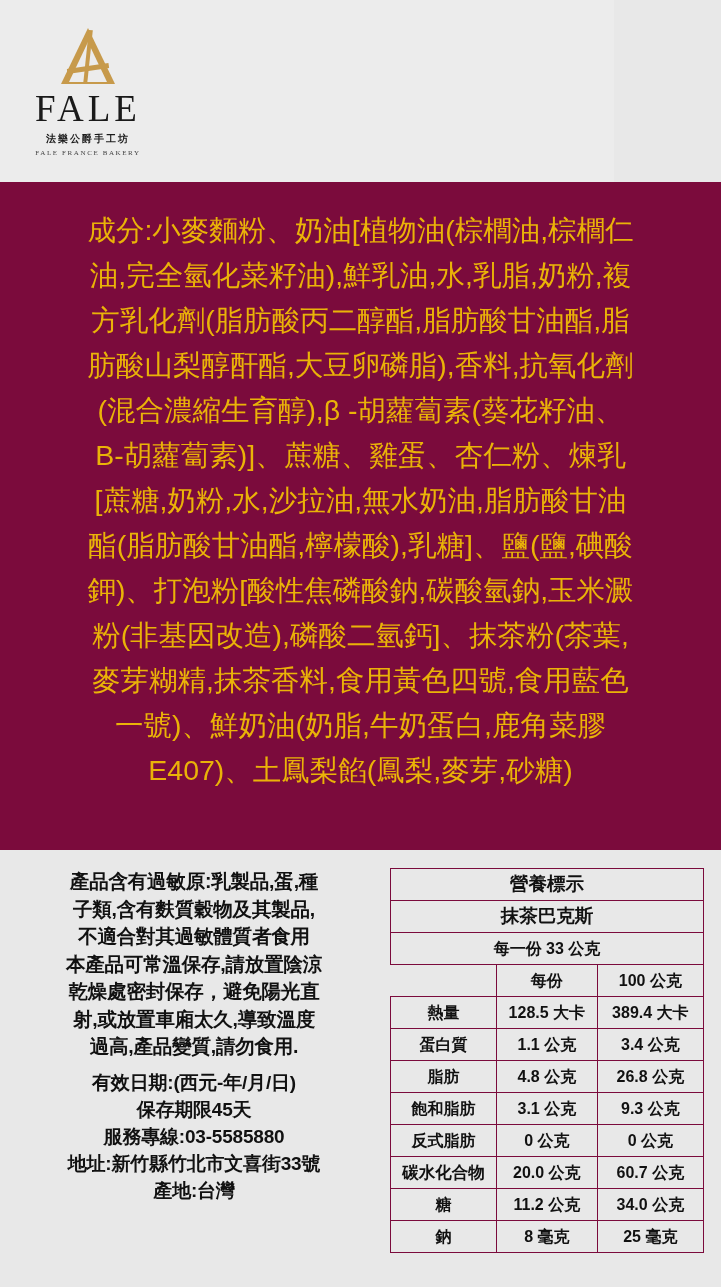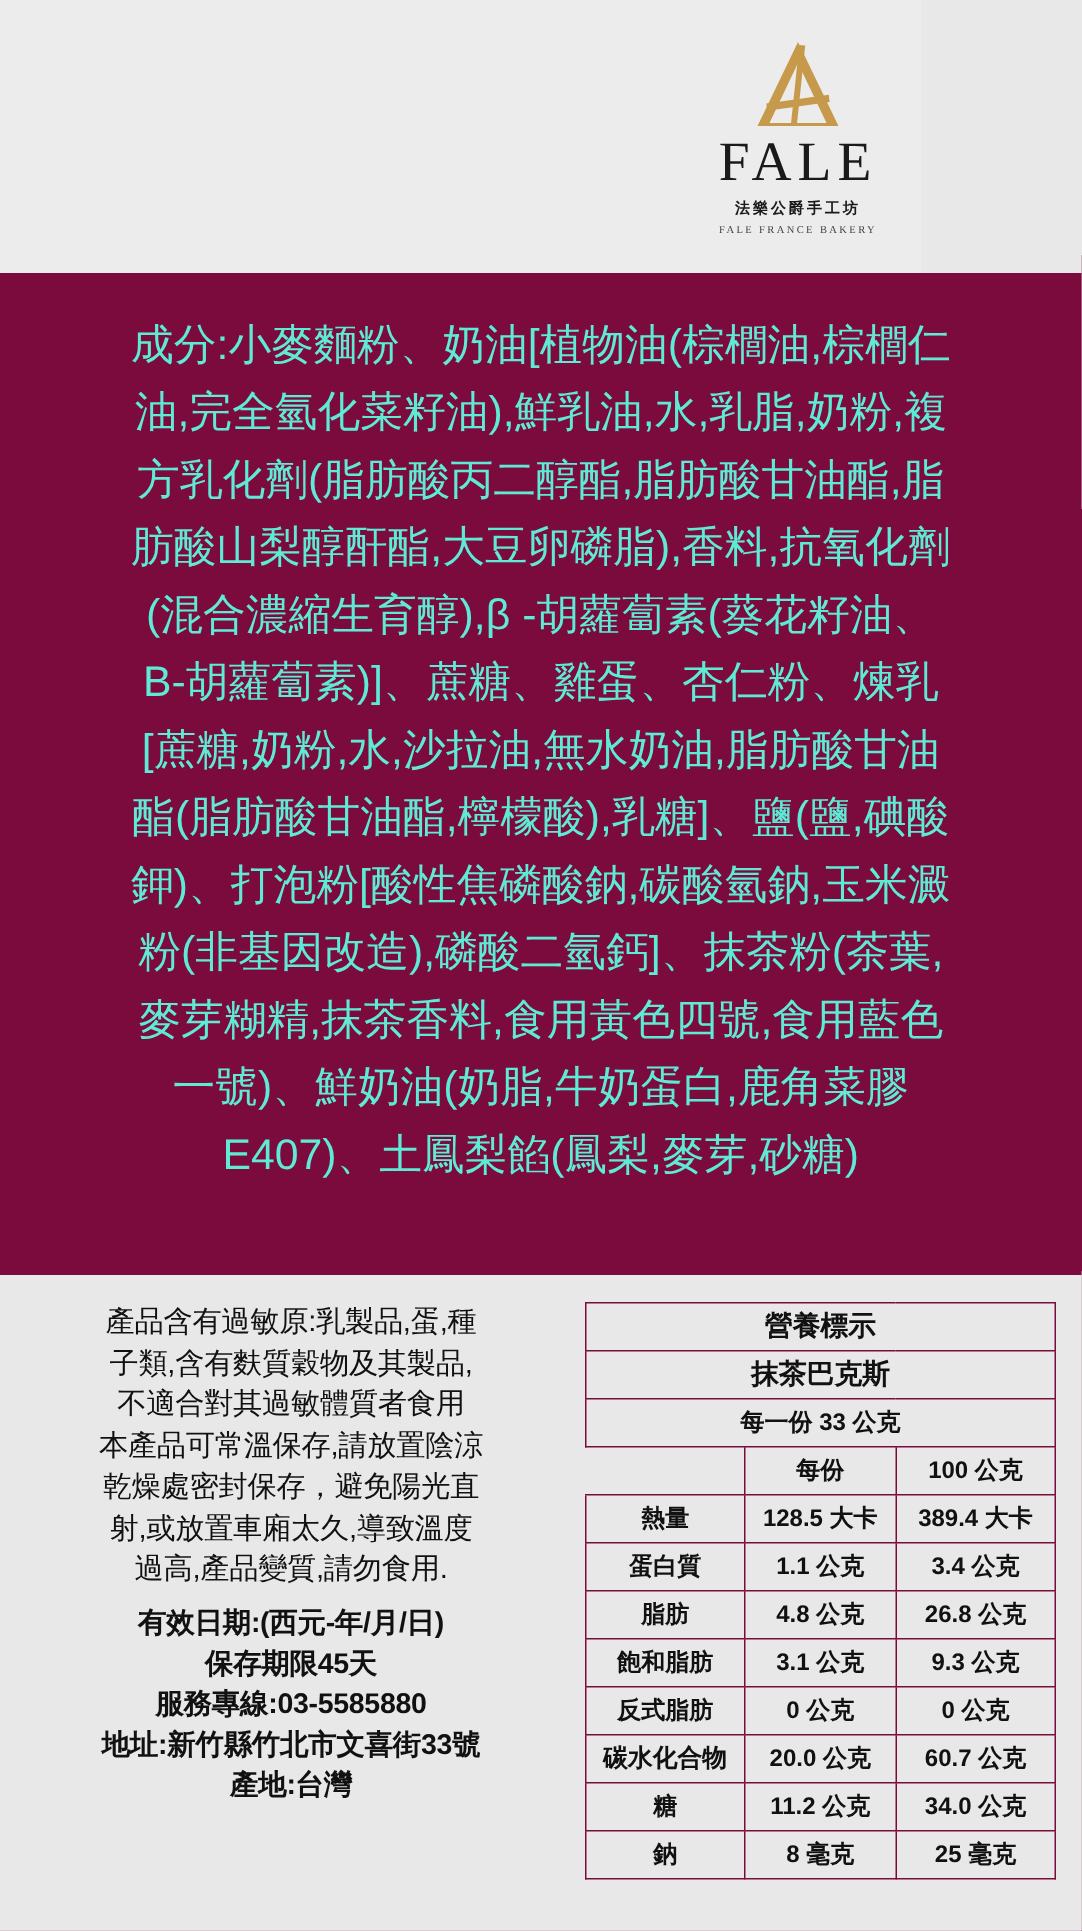--- a/index.html
+++ b/index.html
@@ -22,21 +22,20 @@
 
   
   .header {
     position: absolute;
     left: 0; top: 0;
     width: 614px;
     height: 182px;
     background: #ececec;
     display: flex;
     align-items: center;
-    justify-content: flex-end;
   }
   .logo-wrap {
     width: 170px;
     height: 170px;
     display: flex;
     flex-direction: column;
     align-items: center;
     justify-content: center;
     padding-left: 6px;
     box-sizing: border-box;
@@ -122,21 +121,21 @@
     position: absolute;
     left: 0;
     top: 182px;
     width: 721px;
     height: 668px;
     background: #7b0b3c;
     box-sizing: border-box;
     padding: 26px 22px 0 22px;
   }
   .ingredients-text {
-    color: #5eead4;
+    color: #eab308;
     font-size: 28.5px;
     line-height: 45px;
     text-align: center;
     letter-spacing: 0px;
     white-space: pre-line;
     font-weight: 400;
   }
 
   
   .bottom {
@@ -151,21 +150,21 @@
   .notes {
     position: absolute;
     left: 16px;
     top: 18px;
     width: 356px;
     text-align: center;
     color: #111;
   }
   .notes .para {
     font-size: 19.5px;
-    font-weight: 400;
+    font-weight: 700;
     line-height: 27.5px;
     white-space: pre-line;
     text-align: center;
     letter-spacing: -0.2px;
   }
   .notes .contact {
     margin-top: 8px;
     font-size: 19px;
     font-weight: 700;
     line-height: 27px;

